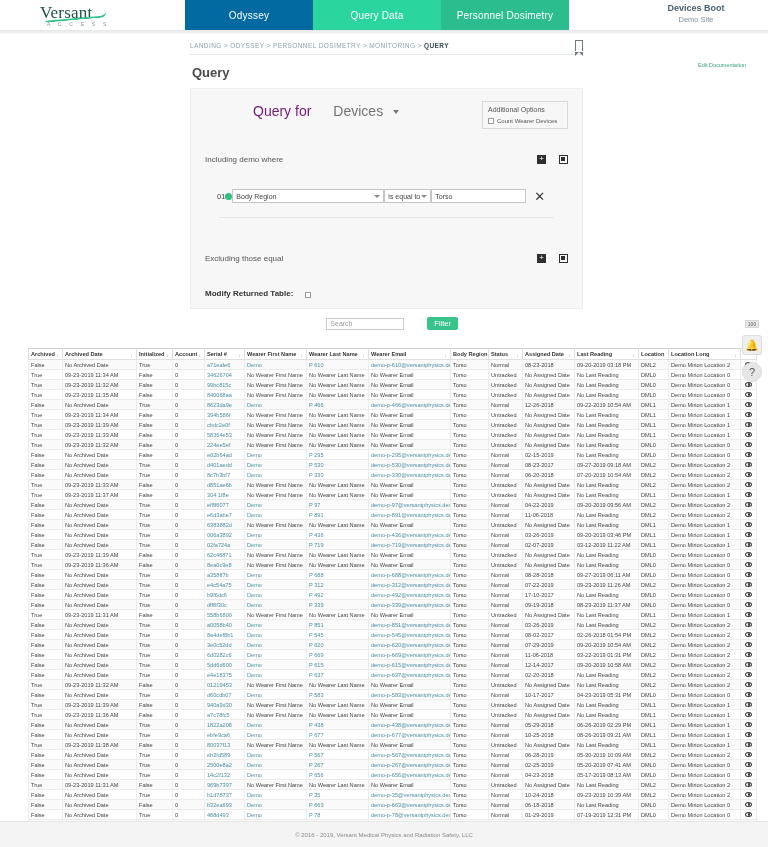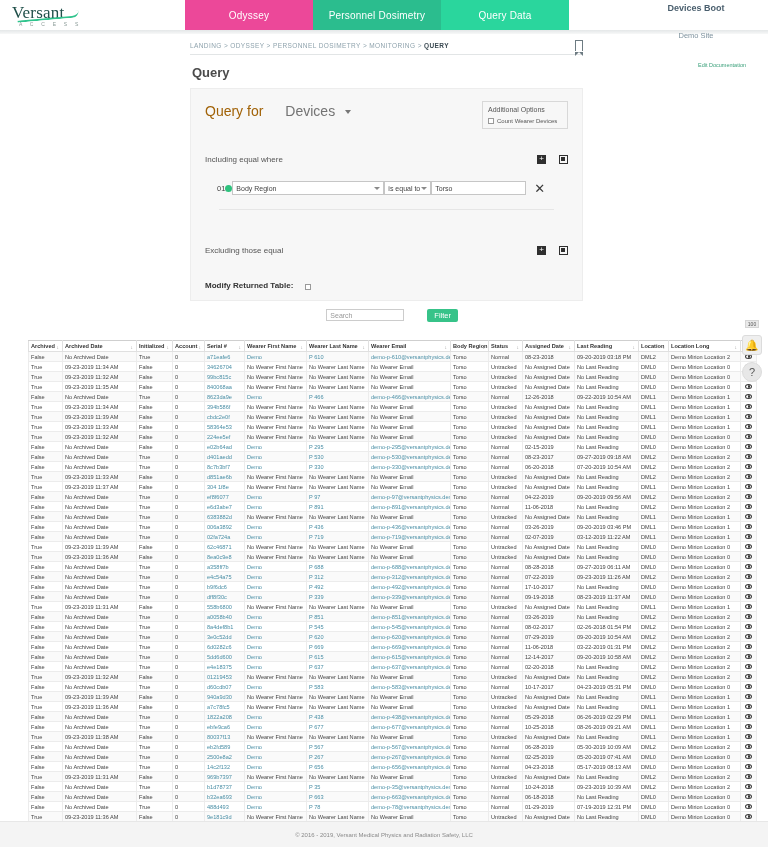--- a/index.html
+++ b/index.html
@@ -9,37 +9,37 @@
     background:#ffffff;
     font-family:"Liberation Sans", sans-serif;
     font-size:11px;
     color:#333;
     overflow:hidden;
     position:relative;
   }
 
   
   .topbar { height:30px; background:#fff; display:flex; align-items:stretch; position:relative; }
-  .logo-wrap { width:185px; display:flex; align-items:center; padding-left:12px; }
+  .logo-wrap { width:185px; display:flex; align-items:center; padding-left:40px; }
   .logo { position:relative; line-height:1; }
   .logo-main { font-family:"Liberation Serif", serif; font-size:17px; color:#20504a; letter-spacing:.2px; font-weight:400; }
   .logo-swoosh { position:absolute; left:5px; top:9px; width:62px; height:7px;
       border-bottom:2px solid #2fc48d; border-radius:0 0 40px 0; transform:rotate(-5deg); }
   .logo-sub { font-size:5px; letter-spacing:3.2px; color:#8a9a97; margin-top:1px; padding-left:7px; }
 
   .navtabs { display:flex; align-items:stretch; }
   .navtab { width:128px; display:flex; align-items:center; justify-content:center;
      color:#fff; font-size:10px; letter-spacing:.2px; cursor:pointer; }
-  .navtab.t1 { background:#ec4899;text-align:center; }
+  .navtab.t1 { background:#0369a1;text-align:center; }
   .navtab.t2 { background:#2bbd8e; }
   .navtab.t3 { background:#2ad69d; }
 
   .userbox { position:absolute; right:12px; top:3px; text-align:center; width:120px; }
   .user-name { font-size:9px; color:#4a5f6e; font-weight:bold; }
-  .user-site { font-size:7.5px; color:#7e929e; margin-top:18px; }
+  .user-site { font-size:7.5px; color:#7e929e; margin-top:2px; }
 
   .topbar-shadow { height:4px; background:linear-gradient(#e4e7e8,#f7f8f8); }
 
   
   .page { padding:0 0 0 0; }
 
   .breadcrumb-bar {
      margin:3px 185px 0 190px; height:18px;
      display:flex; align-items:center; justify-content:space-between;
      border-bottom:1px solid #e2e5e6;
@@ -59,57 +59,57 @@
       font-size:7.5px; color:#555; display:flex; align-items:center; padding:0 4px; }
   .select-box .caret { position:absolute; right:4px; top:5px; width:0;height:0;
       border-left:3px solid transparent;border-right:3px solid transparent;border-top:3px solid #777; }
   .sq-actions { display:flex; align-items:center; gap:11px; }
   .ic { width:13px; height:14px; fill:#3d3d3d; }
   .divider-v { width:1px; height:15px; background:#9a9a9a; }
 
   
   .qb { margin:7px 185px 0 190px; background:#f7f7f7; border:1px solid #ededed; padding:14px 14px 10px 14px; position:relative; min-height:180px; }
   .qb-head { display:flex; align-items:baseline; gap:22px; }
-  .qb-title { font-size:14px; color:#a16207; }
+  .qb-title { font-size:14px; color:#701a75;margin-left:48px; }
   .qb-entity { font-size:14px; color:#737373; position:relative; padding-right:18px; }
   .qb-entity .caret { position:absolute; right:2px; top:7px; width:0;height:0;
       border-left:3px solid transparent;border-right:3px solid transparent;border-top:4px solid #777; }
 
   .addl-opts { position:absolute; right:14px; top:12px; width:86px; border:1px solid #d8d8d8;
       background:#f7f7f7; padding:4px 5px; }
   .addl-title { font-size:7px; color:#555; }
   .addl-row { margin-top:5px; display:flex; align-items:center; gap:3px; font-size:6px; color:#555; }
   .cbx { width:6px; height:6px; border:1px solid #9a9a9a; background:#fff; display:inline-block; }
 
   .clause-label { font-size:8px; color:#555; margin-top:36px; }
   .clause-row { display:flex; align-items:center; justify-content:space-between; }
   .clause-btns { display:flex; gap:13px; align-items:center; }
   .sq-btn { width:9px; height:9px; background:#2f2f2f; color:#fff; font-size:8px; line-height:8px; text-align:center; }
   .copy-btn { width:9px; height:9px; border:1.4px solid #2f2f2f; position:relative; }
   .copy-btn:after { content:""; position:absolute; left:1px; top:1px; width:4px; height:4px; background:#2f2f2f; }
 
-  .cond { display:flex; align-items:center; margin-top:17px; padding-left:12px; }
+  .cond { display:flex; align-items:center; margin-top:25px; padding-left:12px; }
   .cond-num { font-size:7.5px; color:#444; }
   .dot { width:7px; height:7px; border-radius:50%; background:#2ec27e; }
   .inp { background:#fff; border:1px solid #c6c6c6; height:14px; font-size:7px; color:#444;
       display:flex; align-items:center; padding:0 3px; position:relative; }
   .inp .caret { position:absolute; right:3px; top:5px; width:0;height:0;
       border-left:3px solid transparent;border-right:3px solid transparent;border-top:3px solid #8a8a8a; }
   .w-field { width:152px; }
   .w-op { width:47px; }
   .w-val { width:95px; }
   .x-btn { font-size:13px; color:#3a3a3a; line-height:1; margin-left:8px; cursor:pointer; }
 
   .hr-soft { height:1px; background:#e6e6e6; margin:14px 14px 0 14px; }
 
   .modify-row { font-size:8px; color:#333; font-weight:bold; margin-top:26px; display:flex; align-items:flex-end; gap:12px; }
 
   
   .table-wrap { margin:8px 22px 0 28px; position:relative; }
-  .search-row { display:flex; justify-content:flex-end; align-items:flex-start; gap:23px; margin-bottom:18px; padding-right:288px; }
+  .search-row { display:flex; justify-content:flex-end; align-items:center; gap:23px; margin-bottom:18px; padding-right:288px; }
   .search-inp { width:78px; height:12px; border:1px solid #ccc; background:#fff; font-size:7px; color:#999; padding:0 3px; display:flex; align-items:center; }
   .filter-btn { background:#37c389; color:#fff; font-size:7.5px; padding:2px 7px; border-radius:2px; cursor:pointer; }
 
   table.data { border-collapse:collapse; width:706px; font-size:5.6px; table-layout:fixed; }
   table.data th { background:#fff; border:1px solid #e0e0e0; border-top:1px solid #cfcfcf;
       font-size:5.6px; font-weight:bold; color:#333; text-align:left; padding:2px 2px; height:11px; white-space:nowrap; position:relative; }
   table.data th .sort { position:absolute; right:3px; top:3px; color:#999; font-size:5px; }
   table.data td { border:1px solid #ececec; padding:1.5px 2px; height:10px; color:#444; white-space:nowrap; overflow:hidden; }
   table.data tbody tr:nth-child(odd) { background:#fafafa; }
   table.data tbody tr:nth-child(even) { background:#ffffff; }
@@ -135,22 +135,22 @@
 <div class="topbar">
   <div class="logo-wrap">
     <div class="logo">
       <div class="logo-main">Versant</div>
       <div class="logo-swoosh"></div>
       <div class="logo-sub">A C C E S S</div>
     </div>
   </div>
   <div class="navtabs">
     <div class="navtab t1">Odyssey</div>
+    <div class="navtab t3">Query Data</div>
     <div class="navtab t2">Personnel Dosimetry</div>
-    <div class="navtab t3">Query Data</div>
   </div>
   <div class="userbox">
     <div class="user-name">Devices Boot</div>
     <div class="user-site">Demo Site</div>
   </div>
 </div>
 <div class="topbar-shadow"></div>
 
 <div class="page">
 
@@ -175,21 +175,21 @@
 
     <div class="addl-opts">
       <div class="addl-title">Additional Options</div>
       <div class="addl-row">
         <span class="cbx"></span>
         <span>Count Wearer Devices</span>
       </div>
     </div>
 
     <div class="clause-label clause-row">
-      <span>Including equal where</span>
+      <span>Including demo where</span>
       <span class="clause-btns">
         <span class="sq-btn">+</span>
         <span class="copy-btn"></span>
       </span>
     </div>
 
     <div class="cond">
       <span class="cond-num">01</span>
       <span class="dot"></span>
       <span class="inp w-field">

